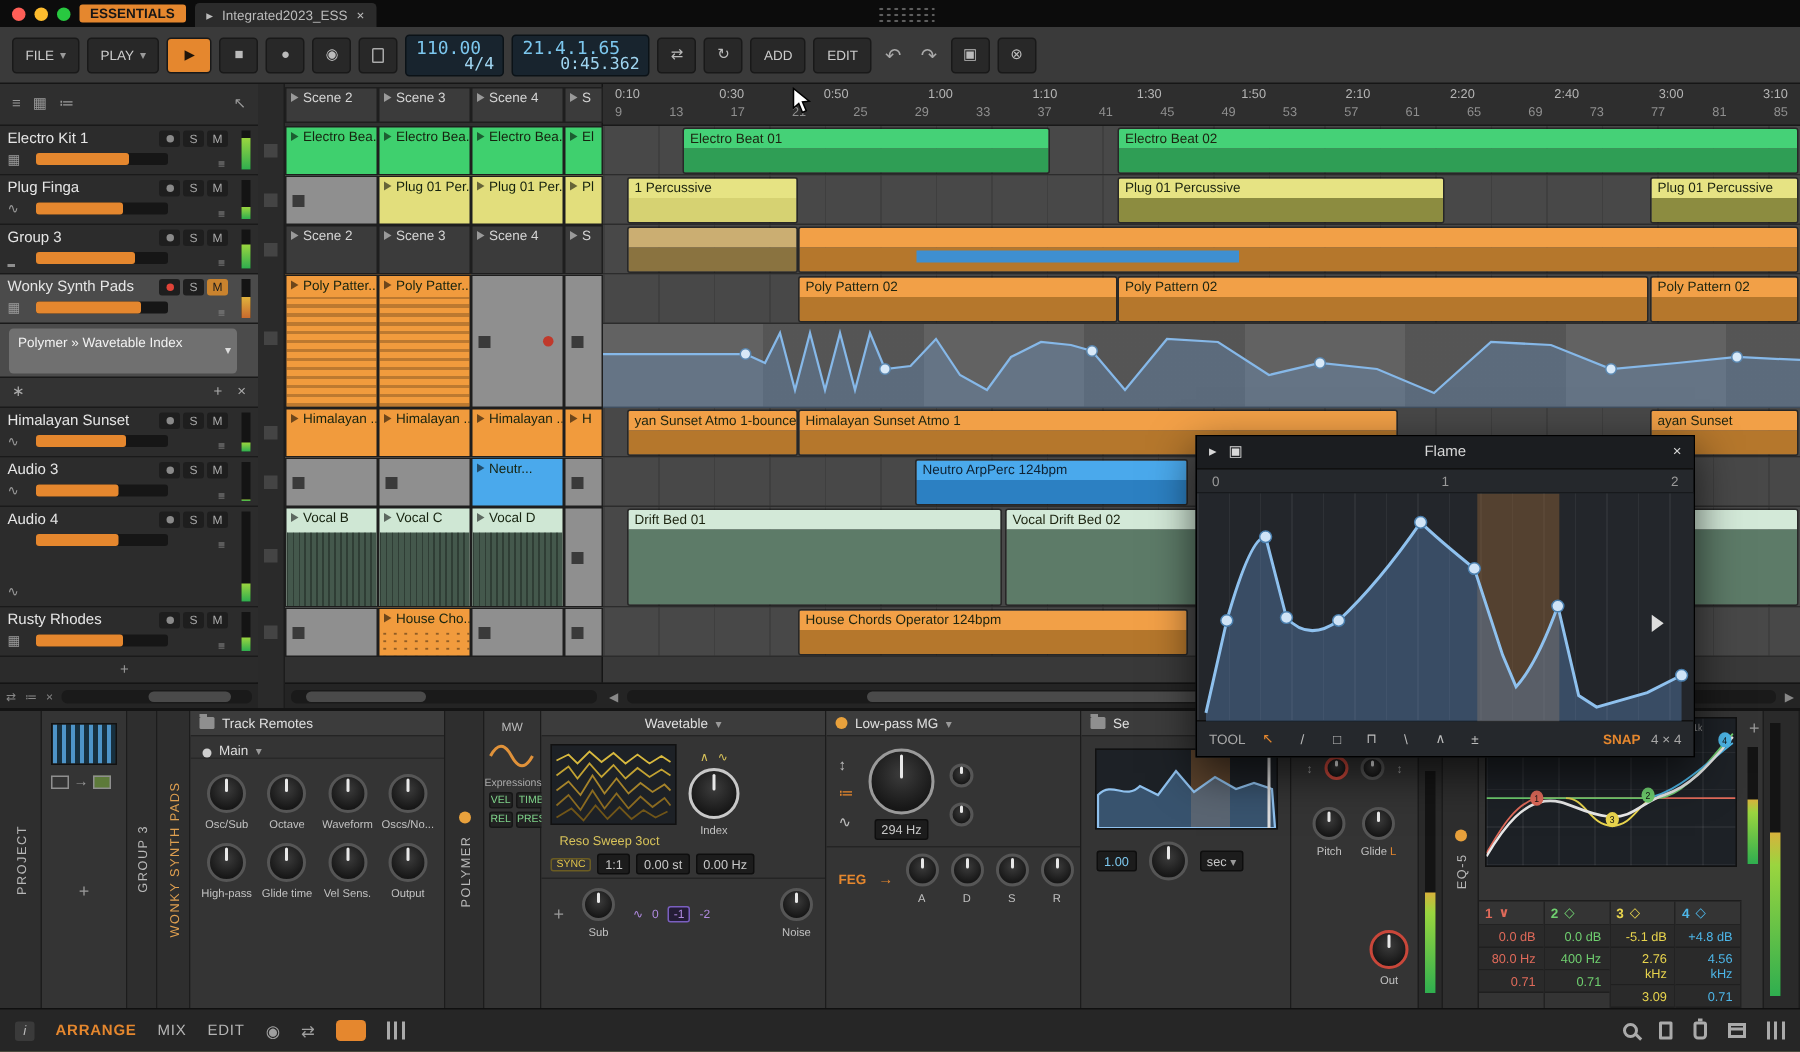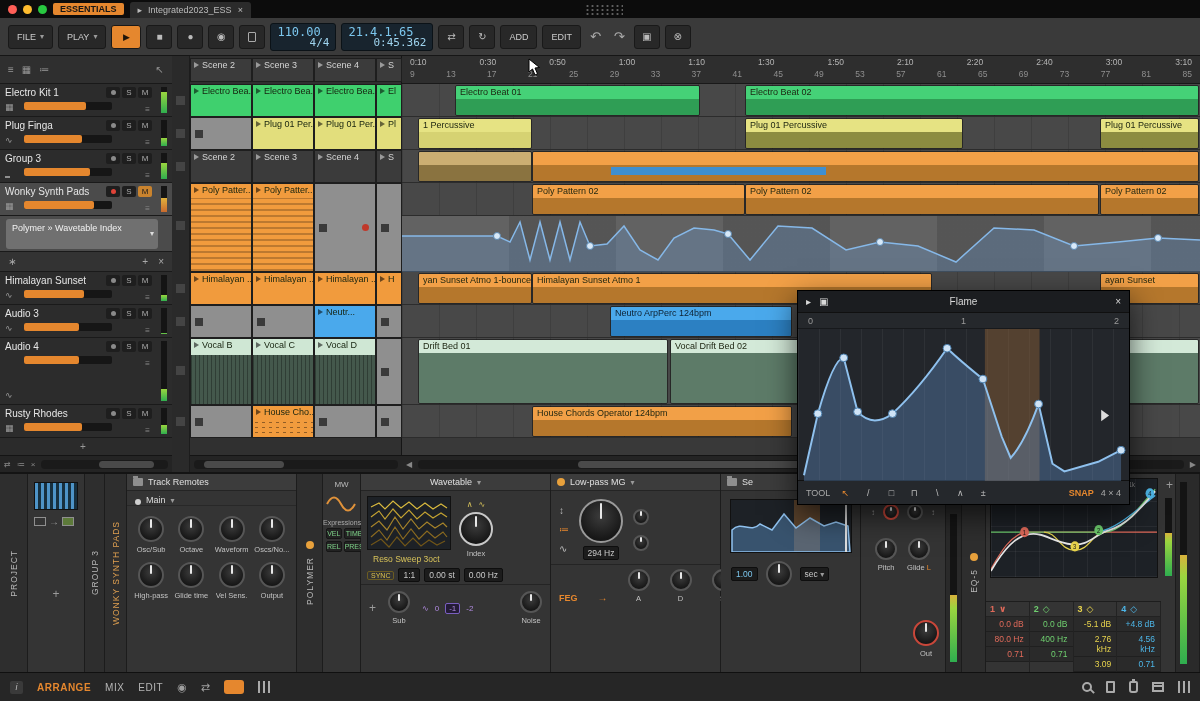--- a/index.html
+++ b/index.html
@@ -951,21 +951,21 @@
         </div>
         <div class="kcell">
           <div class="knob k44"></div>
           <span class="vbox">294 Hz</span>
         </div>
         <div style="display:flex;flex-direction:column;gap:10px">
           <div class="knob k16"></div>
           <div class="knob k16"></div>
         </div>
       </div>
-      <div style="display:flex;align-items:flex-end;gap:20px;padding:4px 8px;border-top:1px solid #242424">
+      <div style="display:flex;align-items:center;gap:8px;padding:4px 8px;border-top:1px solid #242424">
         <span class="feg">FEG</span>
         <span style="color:#e5872e">→</span>
         <div class="kcell">
             <div class="knob k22"></div>
             <div class="klabel">A</div>
           </div>
         <div class="kcell">
             <div class="knob k22"></div>
             <div class="klabel">D</div>
           </div>

